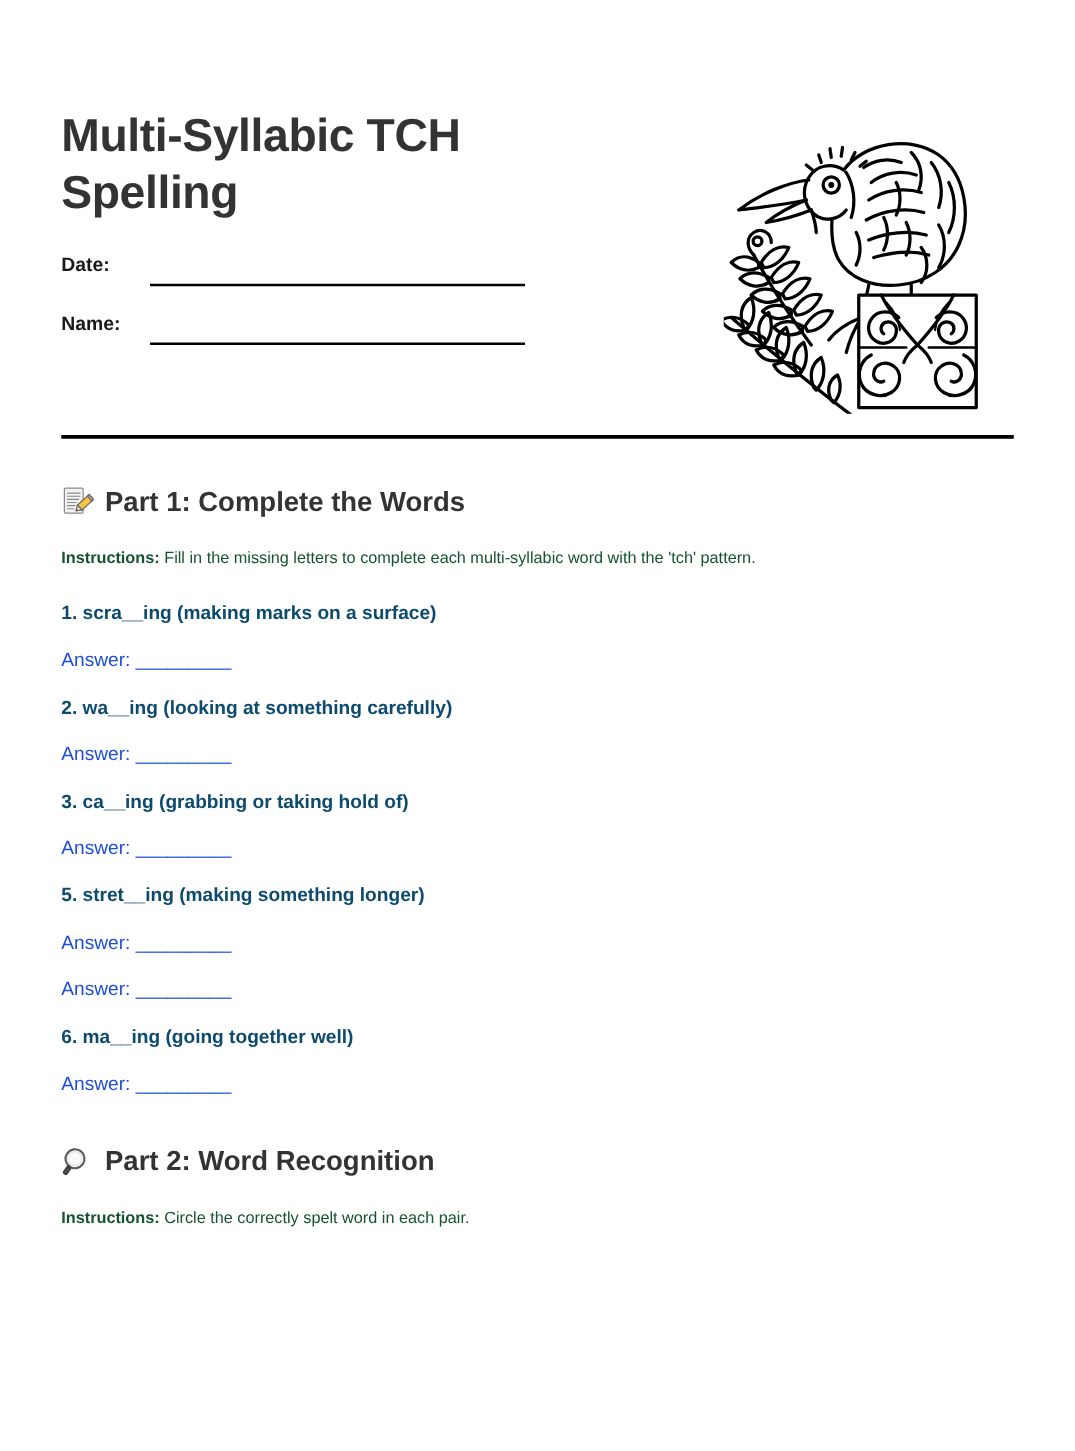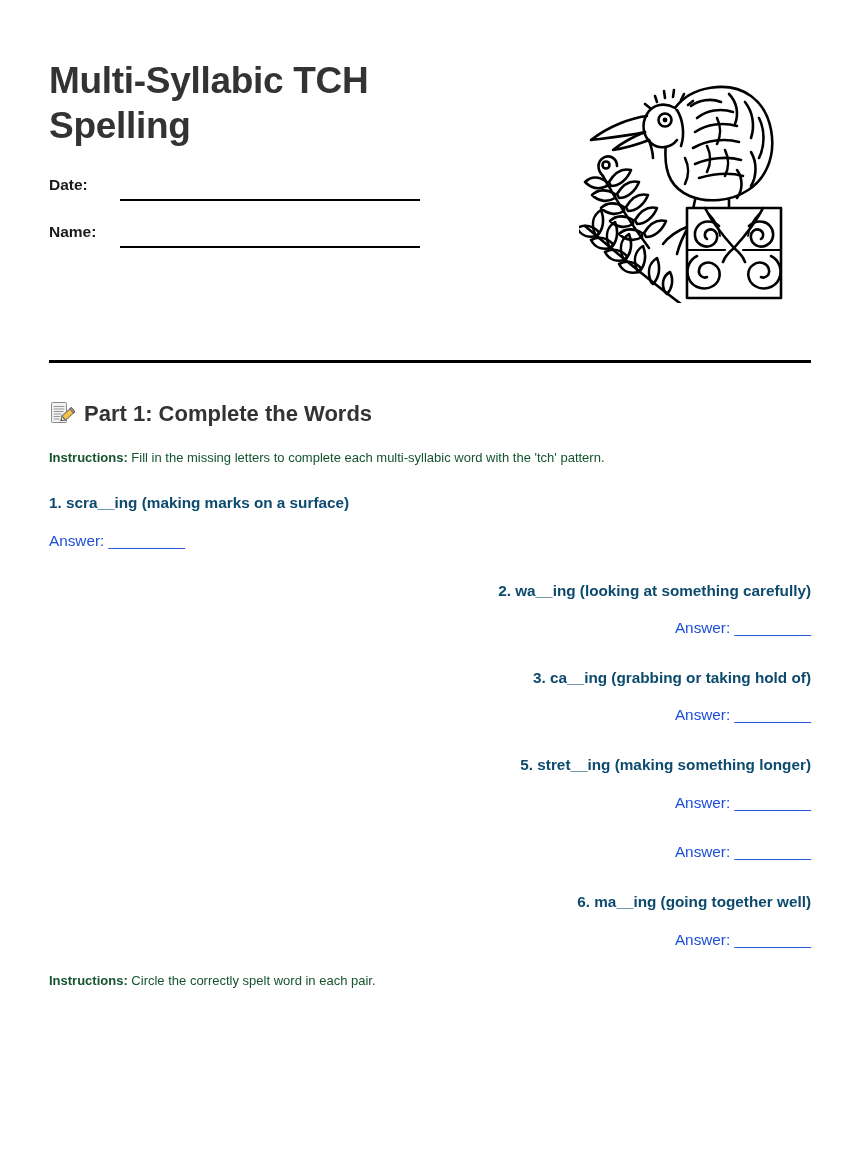--- a/index.html
+++ b/index.html
@@ -21,21 +21,22 @@
     position: relative;
     width: 860px;
     height: 1161px;
     padding: 0 49px;
   }
 
   
   .header {
     position: relative;
     padding-top: 58px;
-    height: 360px;
+    height: 320px;
+    margin-top: 28px;
   }
   .title {
     font-size: 37px;
     line-height: 1.22;
     font-weight: bold;
     color: #333333;
     letter-spacing: -0.3px;
     max-width: 430px;
     margin: 0;
   }
@@ -117,21 +118,21 @@
     line-height: 1.35;
     margin: 0;
   }
   .qanswer {
     font-size: 15.3px;
     font-weight: normal;
     color: #1d4ed8;
     margin: 17px 0 0 0;
     line-height: 1.35;
   }
-  .q-gap-large { margin-top: 29px; text-align: right; }
+  .q-gap-large { margin-top: 17px; }
 </style>
 </head>
 <body>
 
 <div class="page">
 
   <div class="header">
 
     <h1 class="title">Multi-Syllabic TCH Spelling</h1>
 
@@ -308,20 +309,32 @@
     </div>
 
     <div class="qitem q-gap-large">
       <p class="qprompt">6. ma__ing (going together well)</p>
       <p class="qanswer">Answer: _________</p>
     </div>
   </div>
 
   <div class="section">
 
+    <h2 class="section-heading">
+      <span class="sec-icon">
+        <svg viewBox="0 0 26 26" xmlns="http://www.w3.org/2000/svg" aria-hidden="true">
+          <g transform="rotate(35 11 11)">
+            <circle cx="11" cy="11" r="7.6" fill="#fbfbfb" stroke="#5a5a5a" stroke-width="1.7"></circle>
+            <circle cx="11" cy="11" r="5.6" fill="none" stroke="#dddddd" stroke-width="0.8"></circle>
+            <rect x="9.4" y="18.4" width="3.4" height="7.4" rx="1.4" fill="#4a4a4a" stroke="#2e2e2e" stroke-width="0.8"></rect>
+          </g>
+        </svg>
+      </span>
+      <span>Part 2: Word Recognition</span>
+    </h2>
 
     <p class="instructions">
       <b>Instructions:</b>
       <span>Circle the correctly spelt word in each pair.</span>
     </p>
 
   </div>
 
 </div>
 

